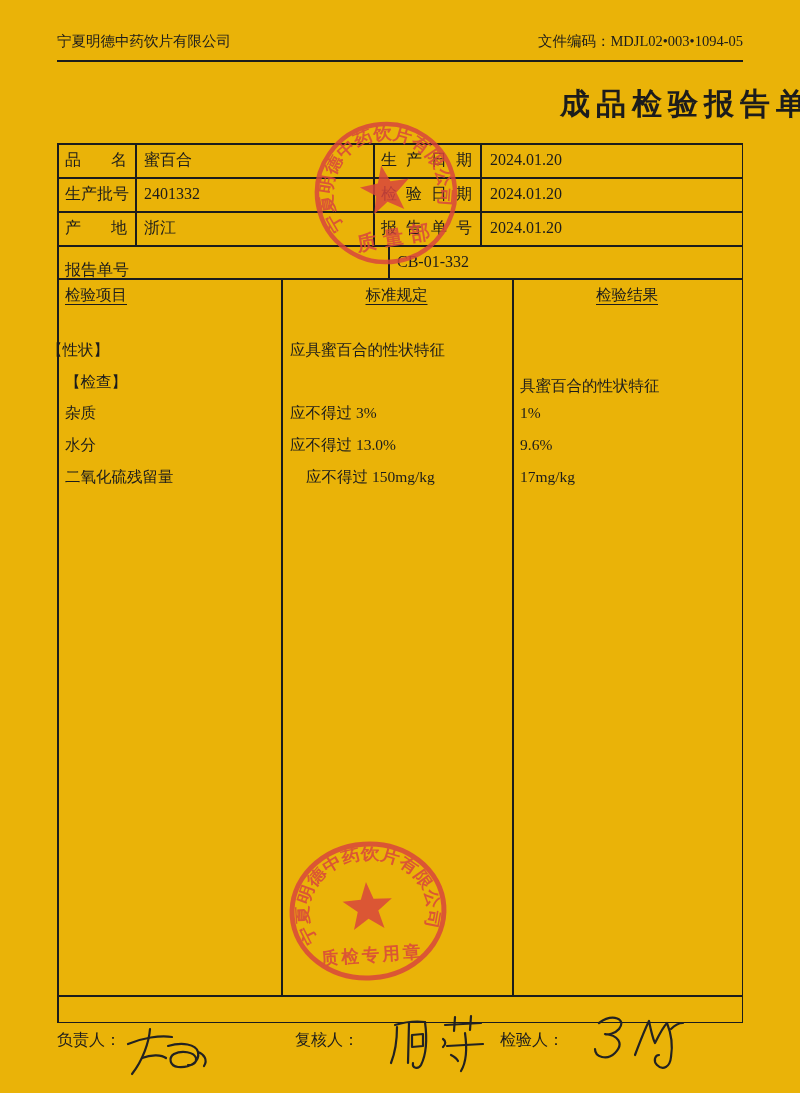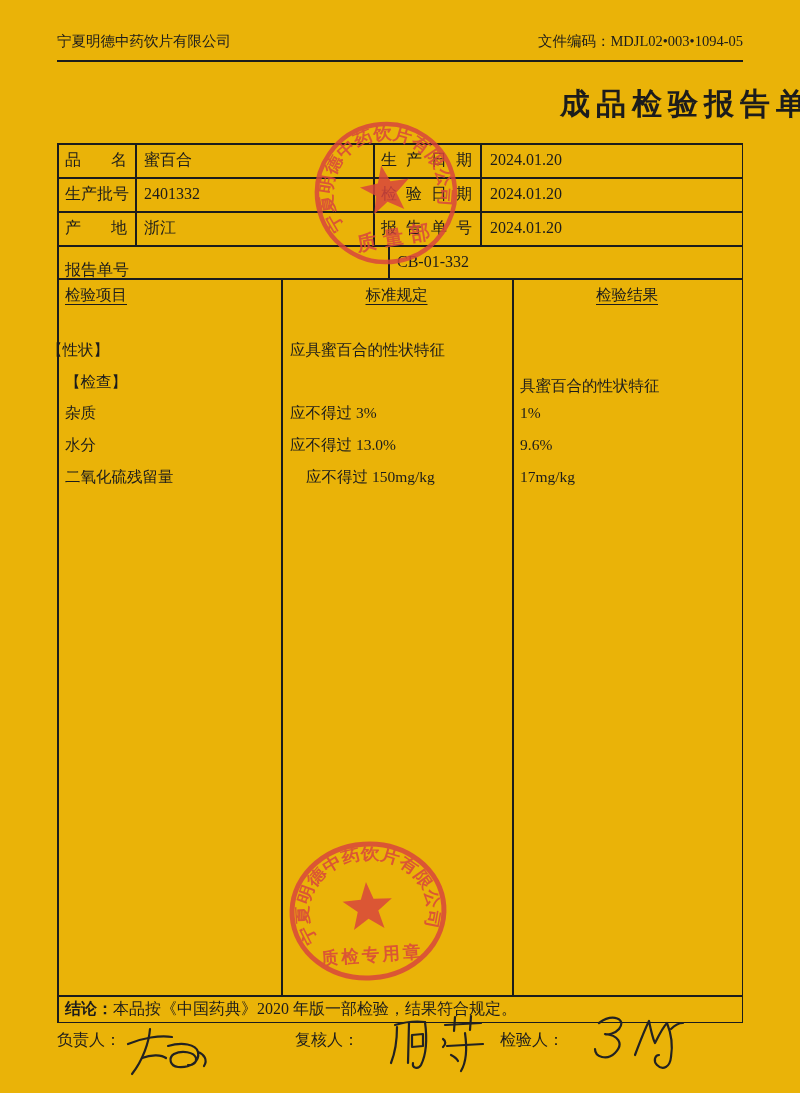--- a/index.html
+++ b/index.html
@@ -89,23 +89,20 @@
   <div class="item" style="left:520px;top:402px;">1%</div>
 
   <div class="item" style="left:65px;top:434px;">水分</div>
   <div class="item" style="left:290px;top:434px;">应不得过 13.0%</div>
   <div class="item" style="left:520px;top:434px;">9.6%</div>
 
   <div class="item" style="left:65px;top:466px;">二氧化硫残留量</div>
   <div class="item" style="left:290px;top:466px;margin-left:16px;">应不得过 150mg/kg</div>
   <div class="item" style="left:520px;top:466px;">17mg/kg</div>
 
-  <div class="concl">
-    <b>结论：</b><span>本品按《中国药典》2020 年版一部检验，结果符合规定。</span>
-  </div>
 
   <div class="sig-label" style="left:57px;">负责人：</div>
   <div class="sig-label" style="left:295px;">复核人：</div>
   <div class="sig-label" style="left:500px;">检验人：</div>
 
   <svg class="sig" style="left:112px;top:1022px;" width="125" height="58" viewBox="0 0 125 58">
     <path d="M16,22 C30,16 48,13 60,15"></path>
     <path d="M38,7 C37,20 31,38 20,52"></path>
     <path d="M56,24 C70,20 84,22 86,30 C88,40 78,46 66,45 C58,44 56,36 62,32 C70,28 82,30 84,36 C85,41 80,44 76,43"></path>
     <path d="M30,36 C40,32 50,33 54,36"></path>

